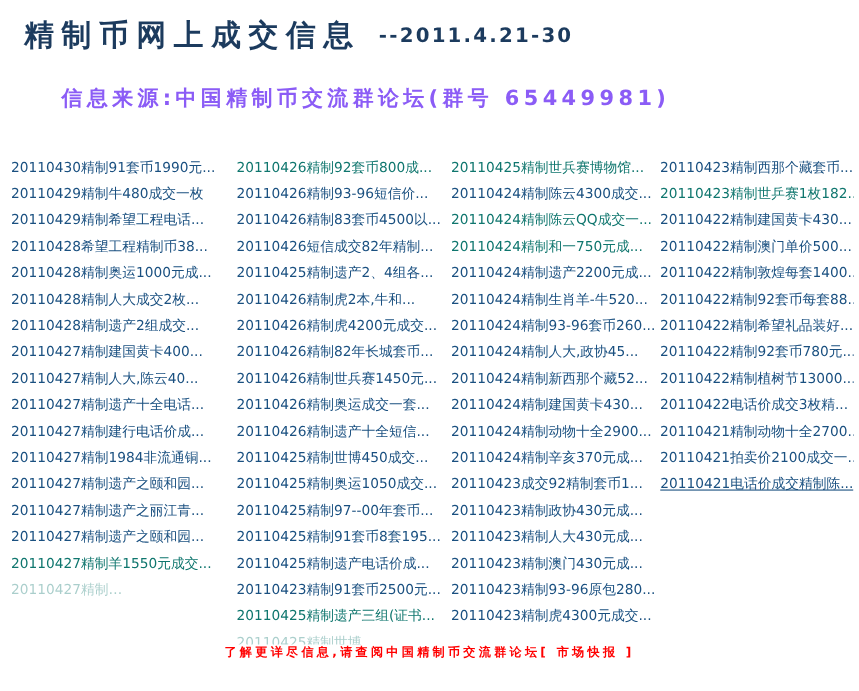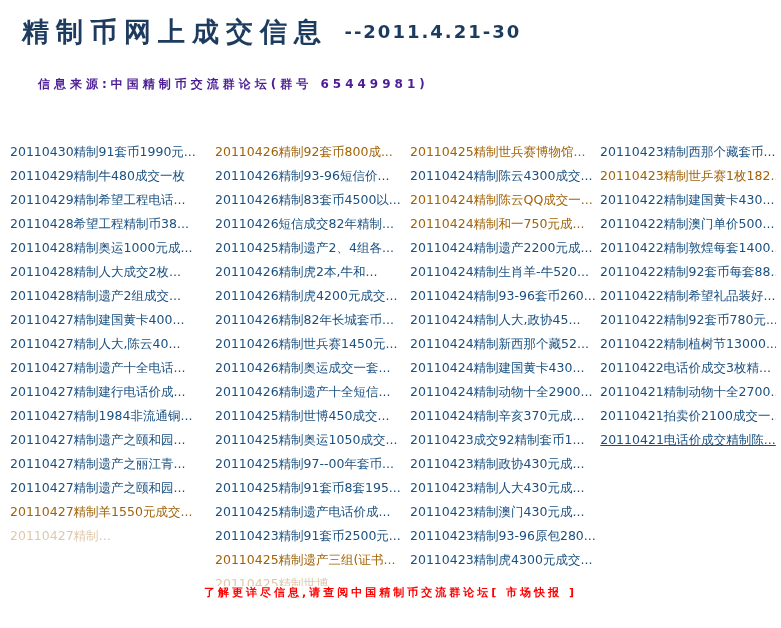--- a/index.html
+++ b/index.html
@@ -15,23 +15,23 @@
     font-size: 27px; font-weight: bold;
     color: #1c3b5e;
     letter-spacing: 7px;
     white-space: nowrap;
   }
   .page-title .title-date {
     font-size: 18px; letter-spacing: 2px;
     vertical-align: 3px;
   }
   .source-line {
-    position: absolute; left: 38px; top: 76px;
-    font-size: 12px; font-weight: bold;
-    color: #4c1d95;
+    position: absolute; left: 56px; top: 76px;
+    font-size: 19px; font-weight: bold;
+    color: #8b5cf6;
     letter-spacing: 4px;
     white-space: nowrap;
   }
   .links-grid {
     position: absolute; left: 10px; top: 140px;
     width: 766px; height: 446px;
     overflow: hidden;
     display: grid;
     grid-template-columns: 205px 195px 190px 176px;
     align-content: start;
@@ -40,21 +40,21 @@
   .link {
     display: block;
     height: 24px; line-height: 24px;
     font-size: 12.5px;
     color: #1a5080;
     text-decoration: none;
     white-space: nowrap;
     overflow: hidden;
     cursor: pointer;
   }
-  .link.visited { color: #a16207; }
+  .link.visited { color: #0f766e; }
   .link.underline { text-decoration: underline; text-align: center; }
   .link.partial { opacity: 0.35; }
   .footer-line {
     position: absolute; left: 0; top: 585px;
     width: 781px;
     text-align: center;
     font-size: 11px; font-weight: bold;
     color: #ff0000;
     letter-spacing: 3px;
     white-space: nowrap;

